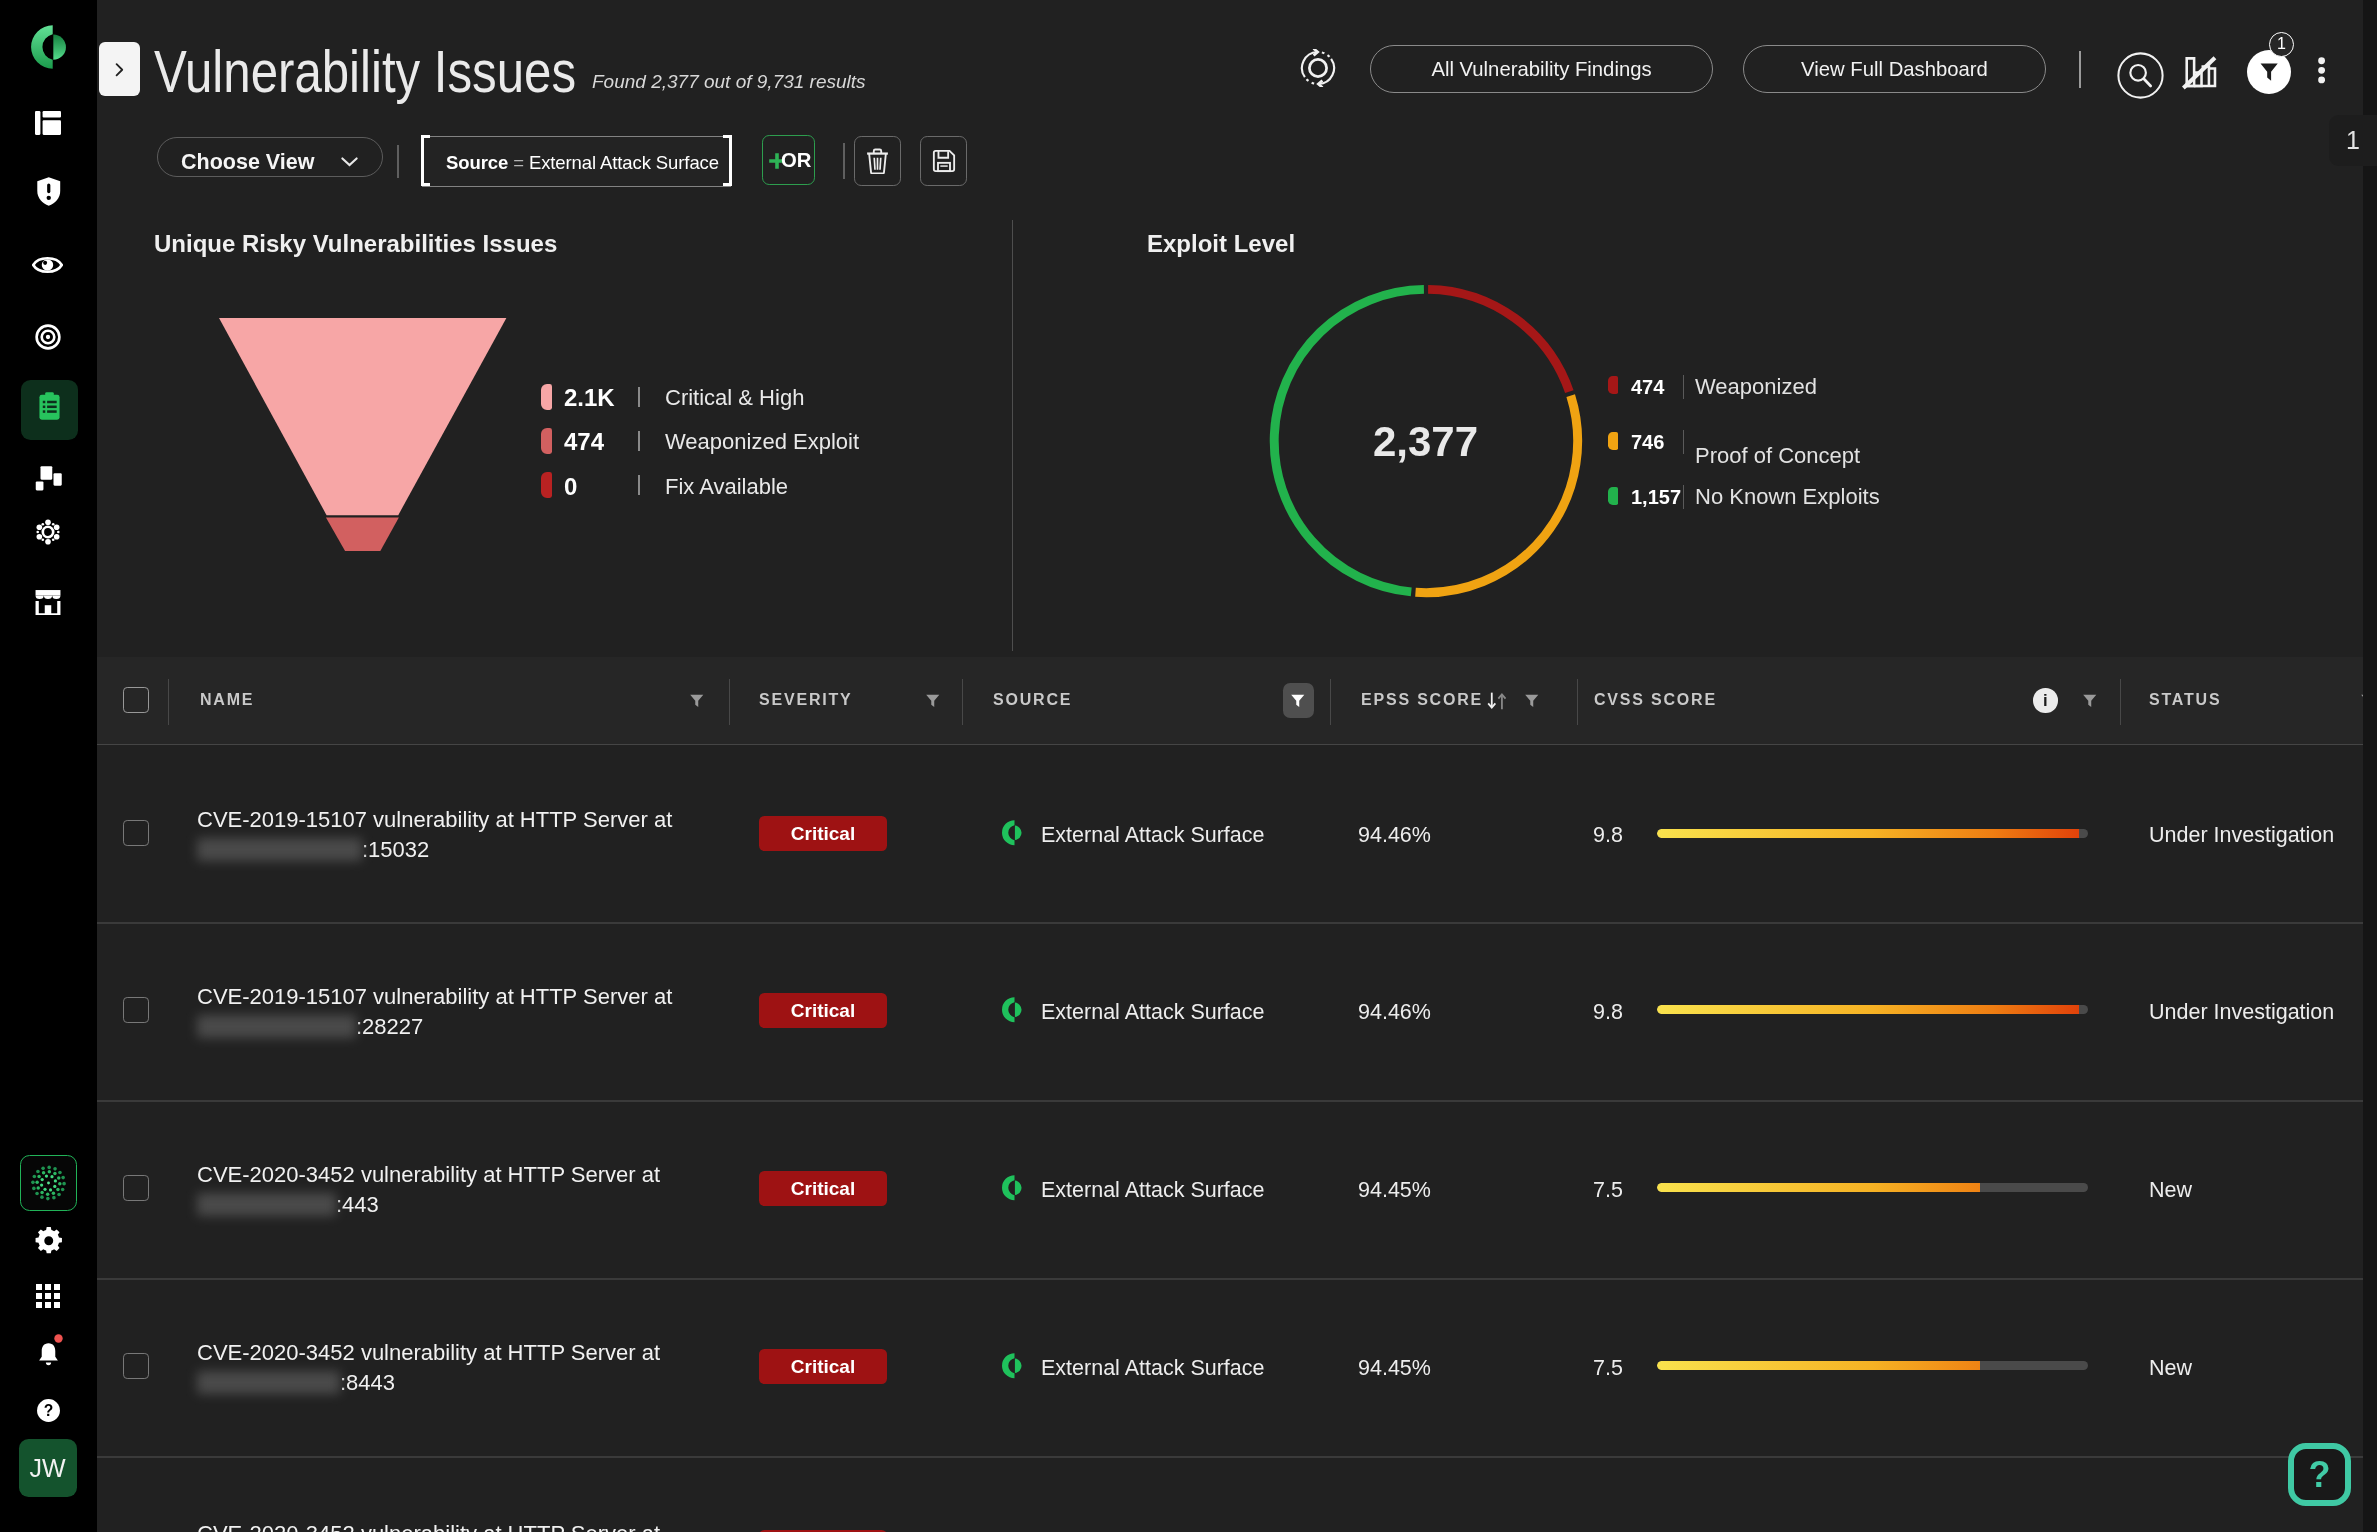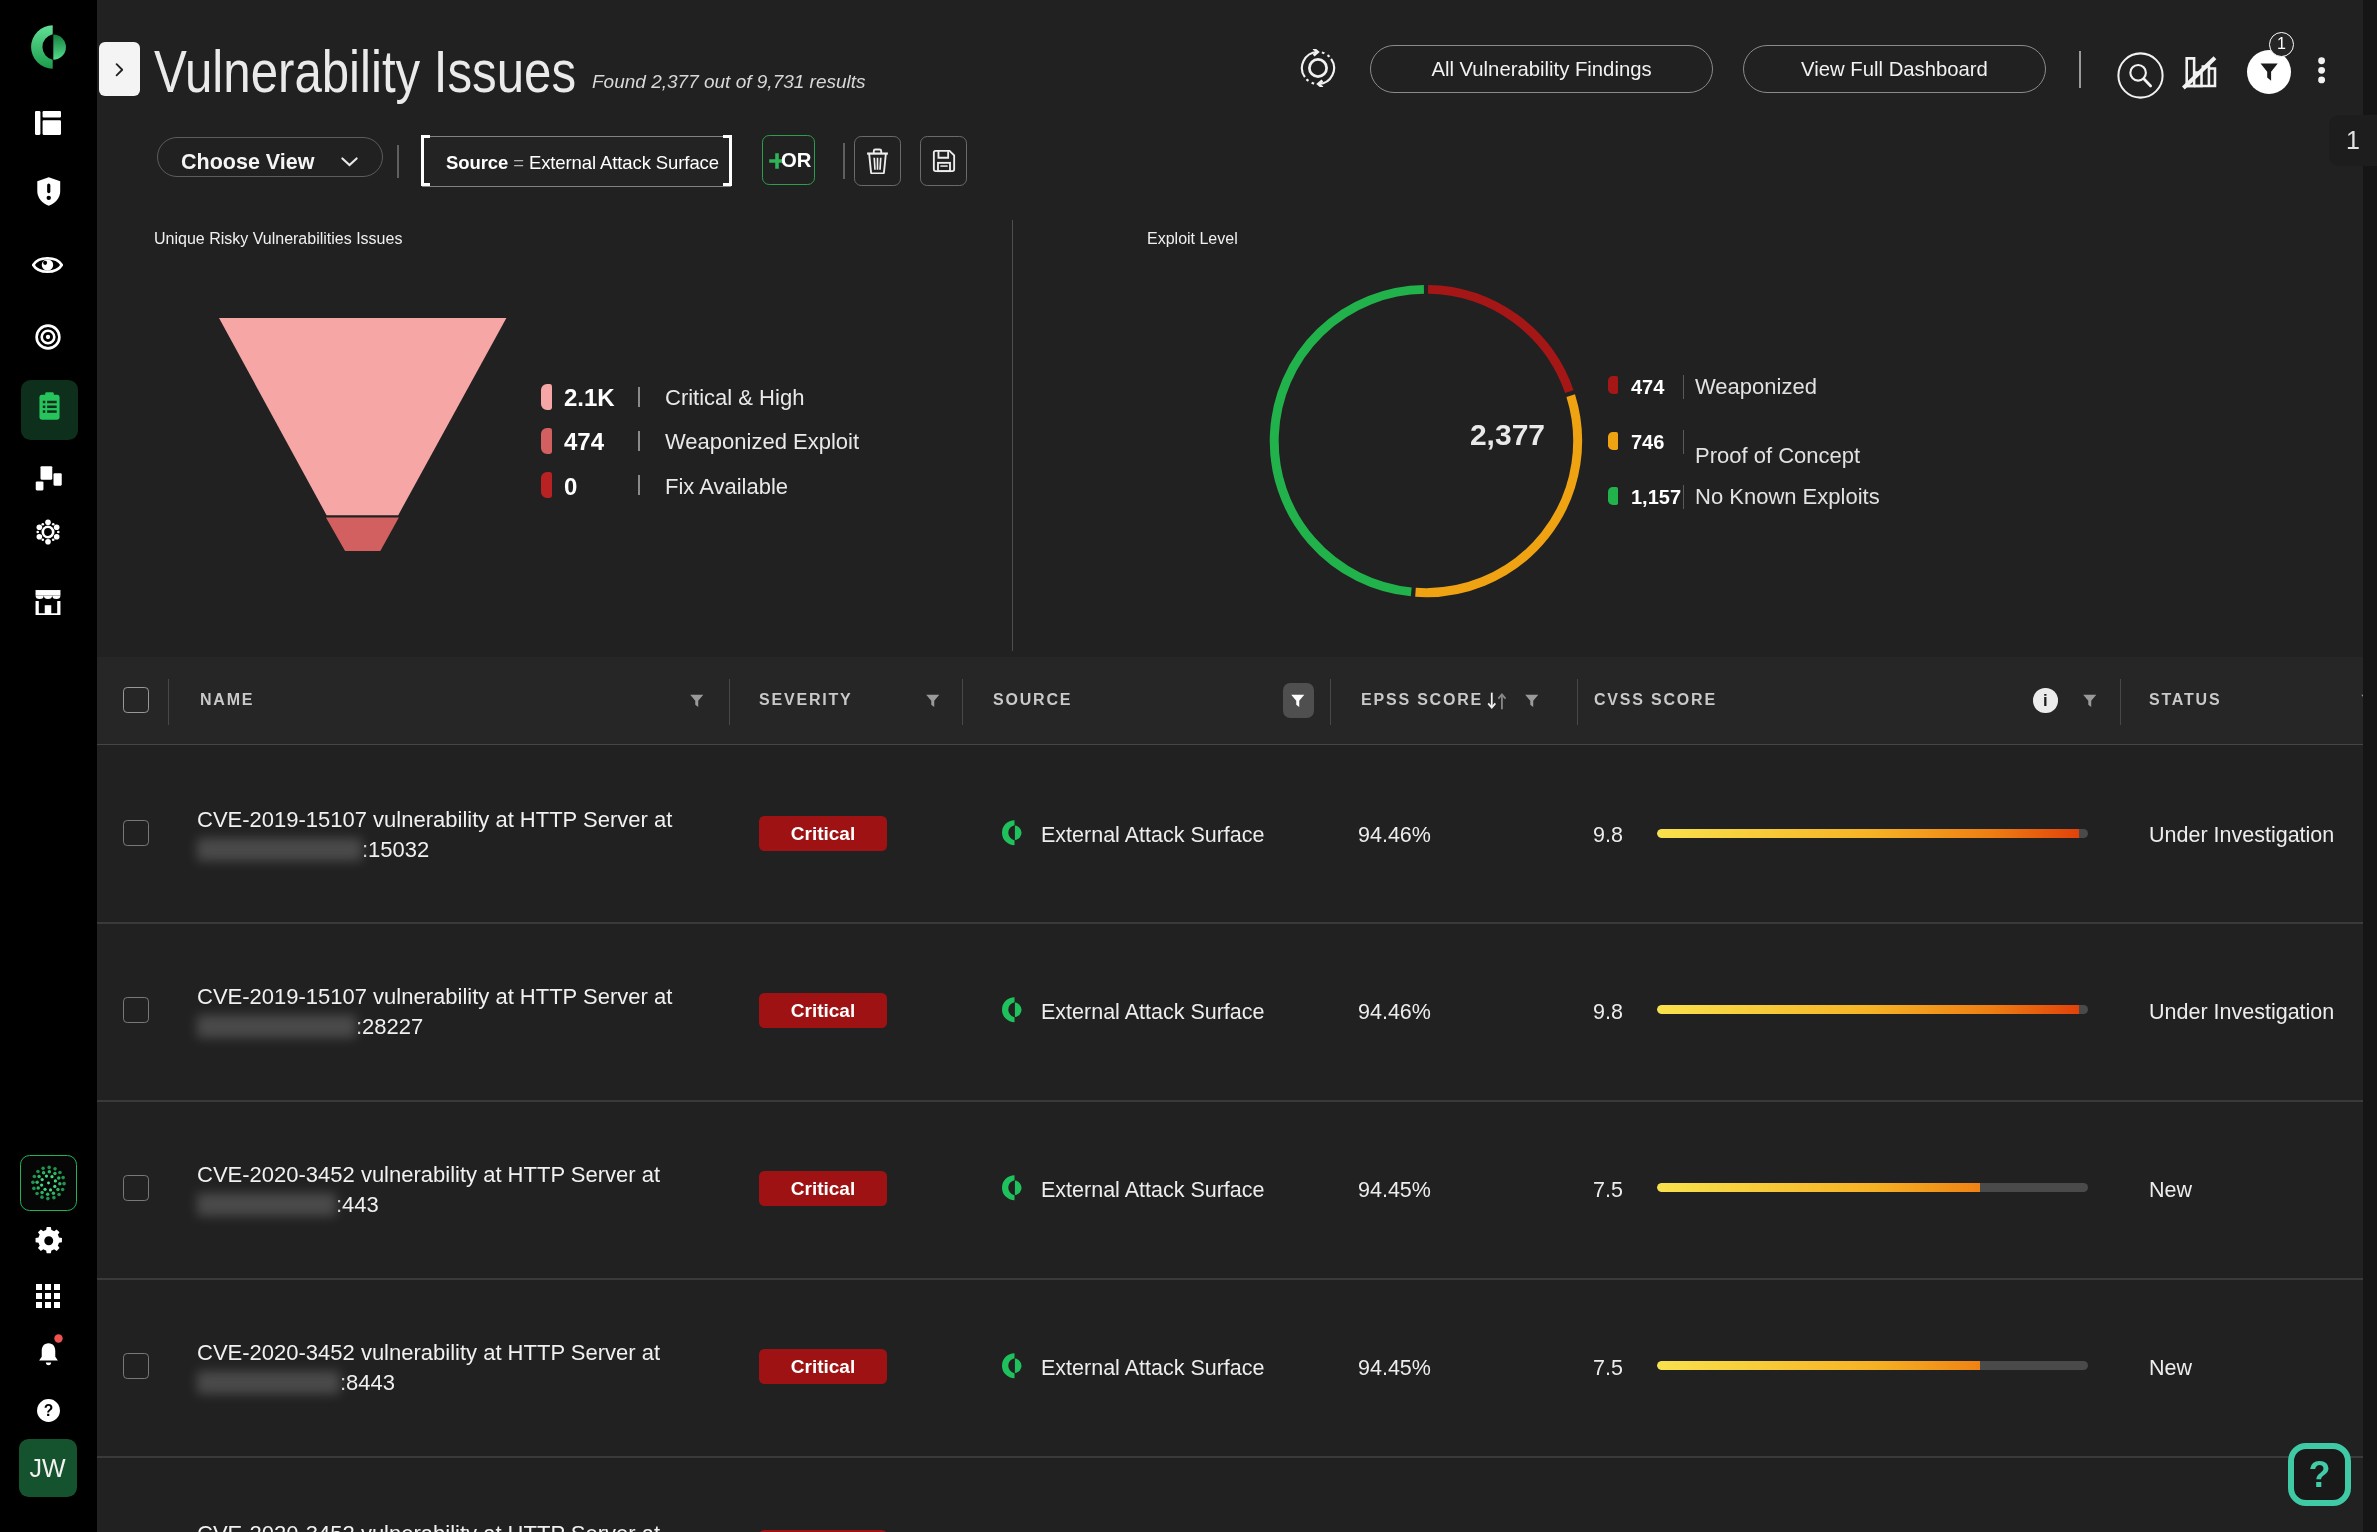--- a/index.html
+++ b/index.html
@@ -14,21 +14,21 @@
 .pillbtn{position:absolute;height:48px;border:1.2px solid #8a8a8a;border-radius:25px;color:#f2f2f2;font-size:20.3px;text-align:center;box-sizing:border-box;}
 .vline{position:absolute;background:#9a9a9a;}
 .choosev{position:absolute;left:157px;top:137px;width:226px;height:40px;border:1.2px solid #5c5c5c;border-radius:25px;box-sizing:border-box;color:#f5f5f5;font-size:20.3px;}
 .chip{position:absolute;left:422px;top:136px;width:309px;height:51px;box-sizing:border-box;border:0.6px solid #828282;background:#232323;}
 .bracket{position:absolute;top:-1.8px;width:8.4px;height:51px;box-sizing:border-box;border:3.6px solid #fff;}
 .bl{left:-1.8px;border-right:none;}
 .br{right:-1.8px;border-left:none;}
 .chiptxt{position:absolute;left:23px;top:15px;font-size:18.5px;color:#fff;white-space:nowrap;letter-spacing:-0.1px;}
 .orbtn{position:absolute;left:762px;top:135px;width:53px;height:50px;box-sizing:border-box;border:1.8px solid #2d9e4e;border-radius:7.2px;}
 .sqbtn{position:absolute;top:136px;width:47px;height:50px;box-sizing:border-box;border:1.2px solid #6a6a6a;border-radius:7.2px;}
-.charttitle{position:absolute;font-size:16px;font-weight:normal;color:#f0f0f0;}
+.charttitle{position:absolute;font-size:24px;font-weight:bold;color:#f0f0f0;}
 .leg1{position:absolute;font-size:24px;font-weight:bold;color:#fff;}
 .leg1lab{position:absolute;font-size:22px;color:#e9e9e9;}
 .legmark{position:absolute;border-radius:6px 2.4px 2.4px 6px;}
 .dnum{position:absolute;font-size:20px;font-weight:bold;color:#fff;line-height:24px;}
 .dlab{position:absolute;font-size:22px;color:#e2e2e2;line-height:24px;}
 .thead{position:absolute;left:97px;top:657px;width:2280px;height:88px;background:#262626;border-bottom:1.8px solid #454545;box-sizing:border-box;}
 .hlab{position:absolute;top:691px;font-size:16px;font-weight:bold;letter-spacing:1.8px;color:#c9c9c9;}
 .hdiv{position:absolute;top:679px;width:1.2px;height:46px;background:#484848;}
 .cb{position:absolute;width:26px;height:26px;box-sizing:border-box;border:1.8px solid #989898;border-radius:4.2px;}
 .cbr{border-color:#787878;}
@@ -288,21 +288,21 @@
 <div class="legmark" style="left:541px;top:472px;width:11.3px;height:26px;background:#B92222;"></div>
 <div class="leg1" style="left:564px;top:473px;">0</div>
 <div class="vline" style="left:638px;top:475px;width:1.8px;height:20.3px;background:#8a8a8a;"></div>
 <div class="leg1lab" style="left:665px;top:474px;">Fix Available</div>
 <div class="vline" style="left:1012px;top:220px;width:1.2px;height:431px;background:#4e4e4e;"></div>
 <svg class="abs" style="left:1229px;top:244px" width="394" height="394" viewBox="0 0 660 660">
 <path d="M333.5,76.0 A254,254 0 0 1 570.1,247.3" stroke="#A51717" stroke-width="15" fill="none"></path>
 <path d="M572.4,254.0 A254,254 0 0 1 312.4,583.4" stroke="#F0A312" stroke-width="15" fill="none"></path>
 <path d="M305.3,582.8 A254,254 0 0 1 326.5,76.0" stroke="#22B24C" stroke-width="15" fill="none"></path>
 </svg>
-<div class="abs" style="left:1306px;top:418px;width:239px;text-align:right;font-size:30px;font-weight:bold;color:#e9e9e9;">2,377</div>
+<div class="abs" style="left:1306px;top:418px;width:239px;text-align:center;font-size:42px;font-weight:bold;color:#e9e9e9;">2,377</div>
 <div class="legmark" style="left:1608px;top:376px;width:9.6px;height:18px;background:#A51717;border-radius:4.8px 1.8px 1.8px 4.8px;"></div>
 <div class="dnum" style="left:1631px;top:375px;">474</div>
 <div class="vline" style="left:1683px;top:375px;width:1.2px;height:24px;background:#5a5a5a;"></div>
 <div class="dlab" style="left:1695px;top:375px;">Weaponized</div>
 <div class="legmark" style="left:1608px;top:432px;width:9.6px;height:18px;background:#F0A312;border-radius:4.8px 1.8px 1.8px 4.8px;"></div>
 <div class="dnum" style="left:1631px;top:430px;">746</div>
 <div class="vline" style="left:1683px;top:430px;width:1.2px;height:24px;background:#5a5a5a;"></div>
 <div class="dlab" style="left:1695px;top:444px;">Proof of Concept</div>
 <div class="legmark" style="left:1608px;top:487px;width:9.6px;height:18px;background:#22B24C;border-radius:4.8px 1.8px 1.8px 4.8px;"></div>
 <div class="dnum" style="left:1631px;top:485px;">1,157</div>

